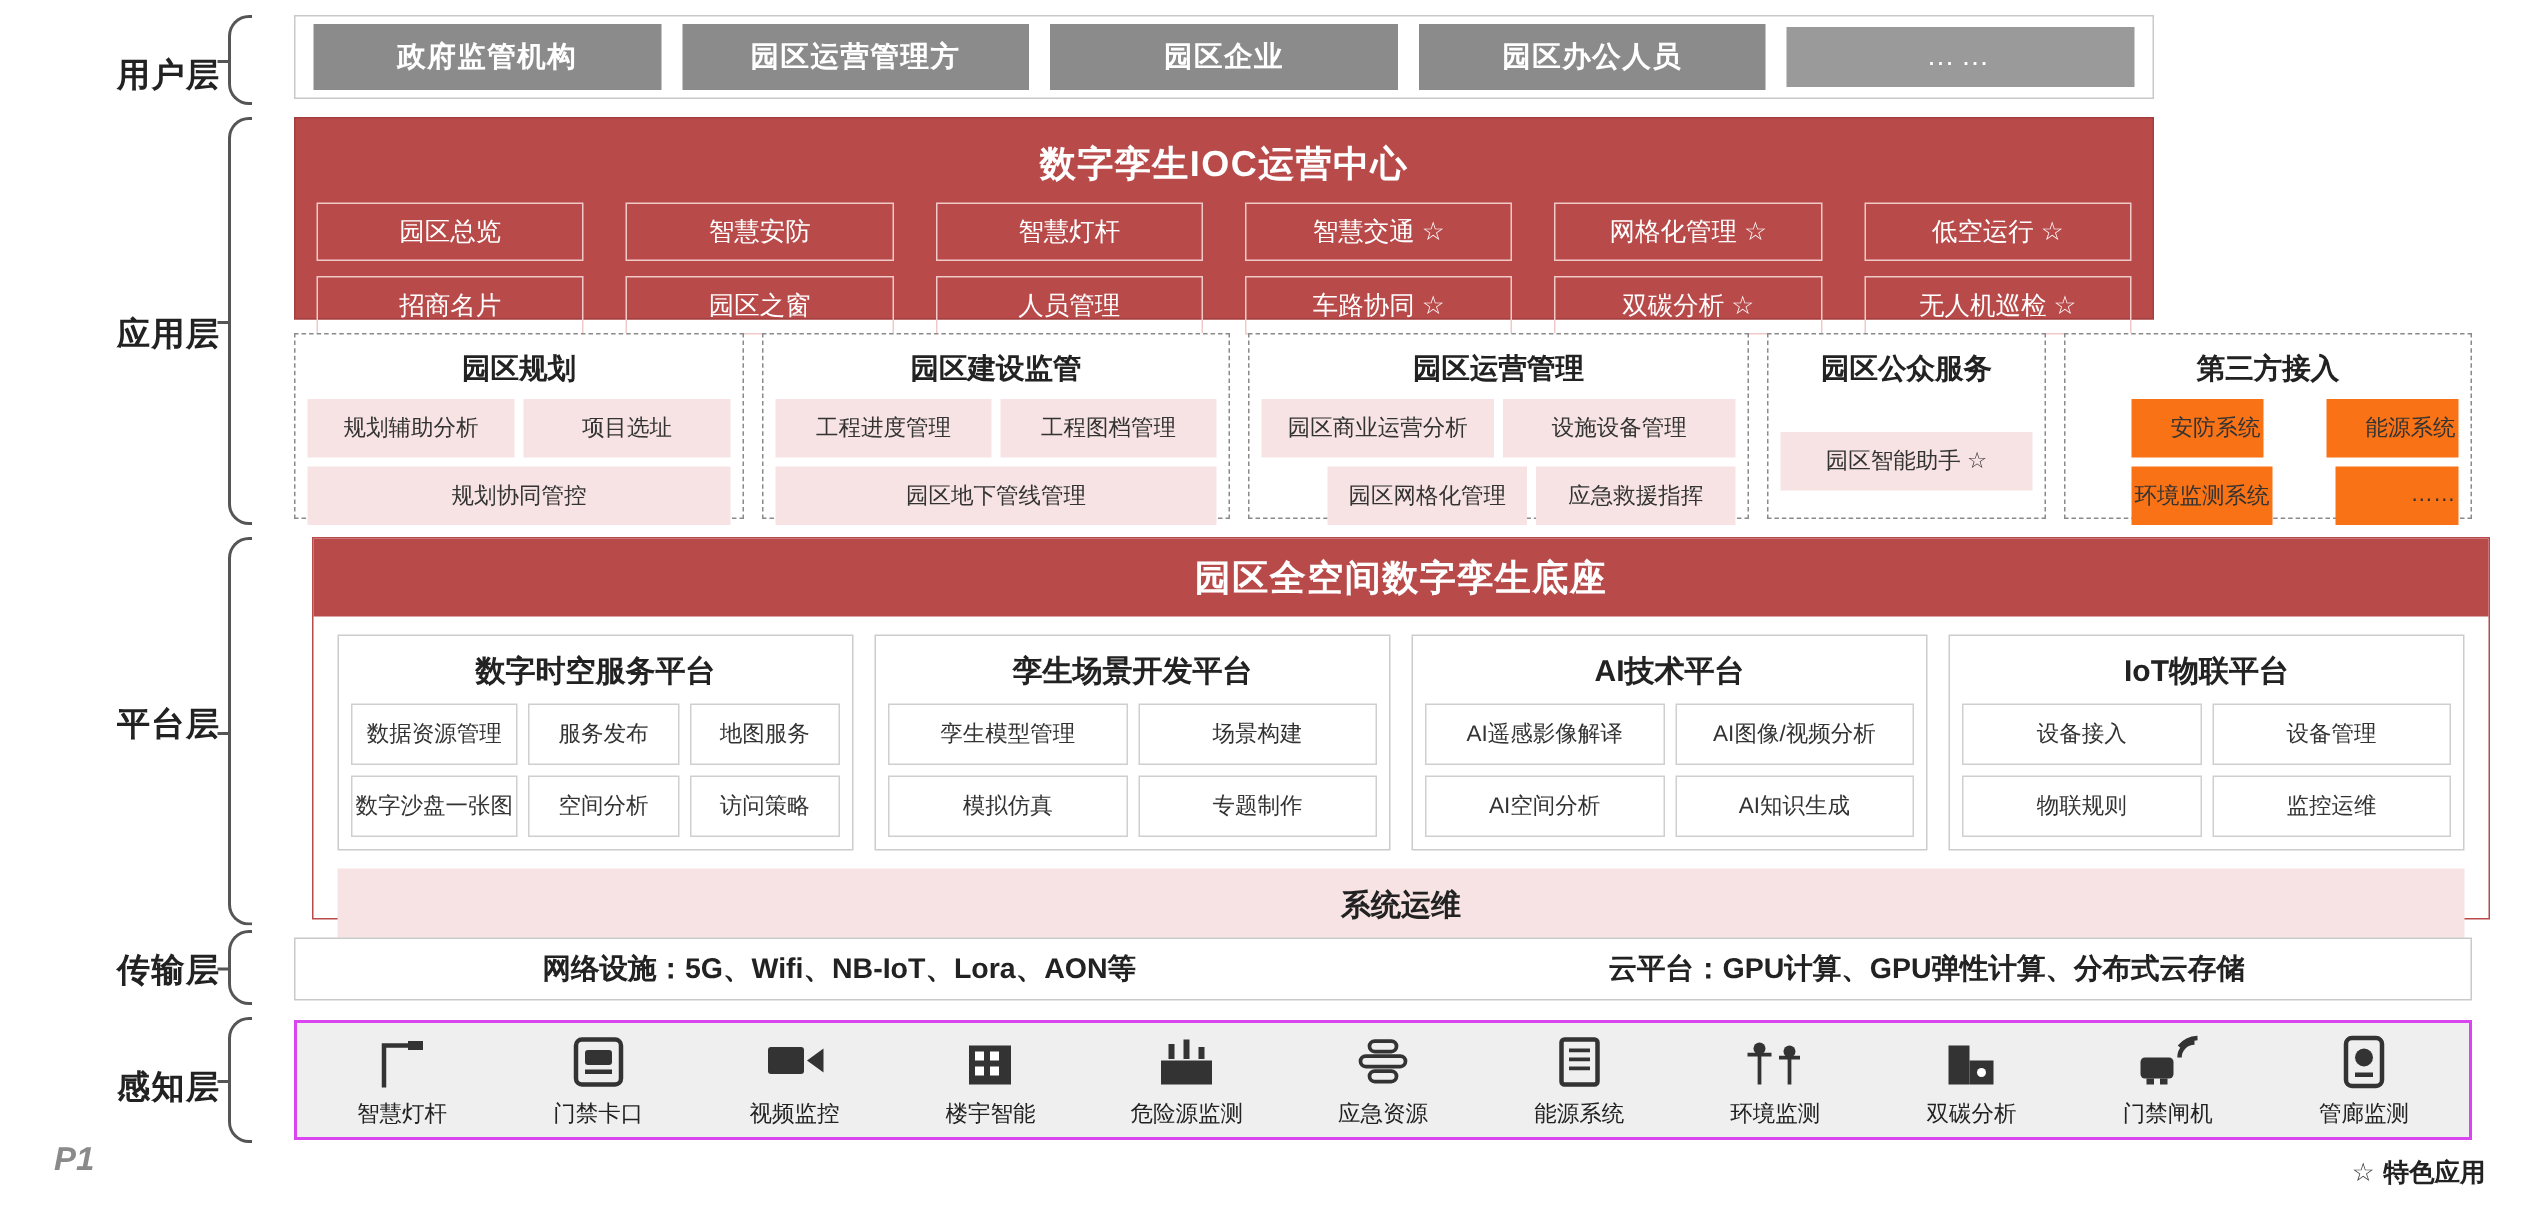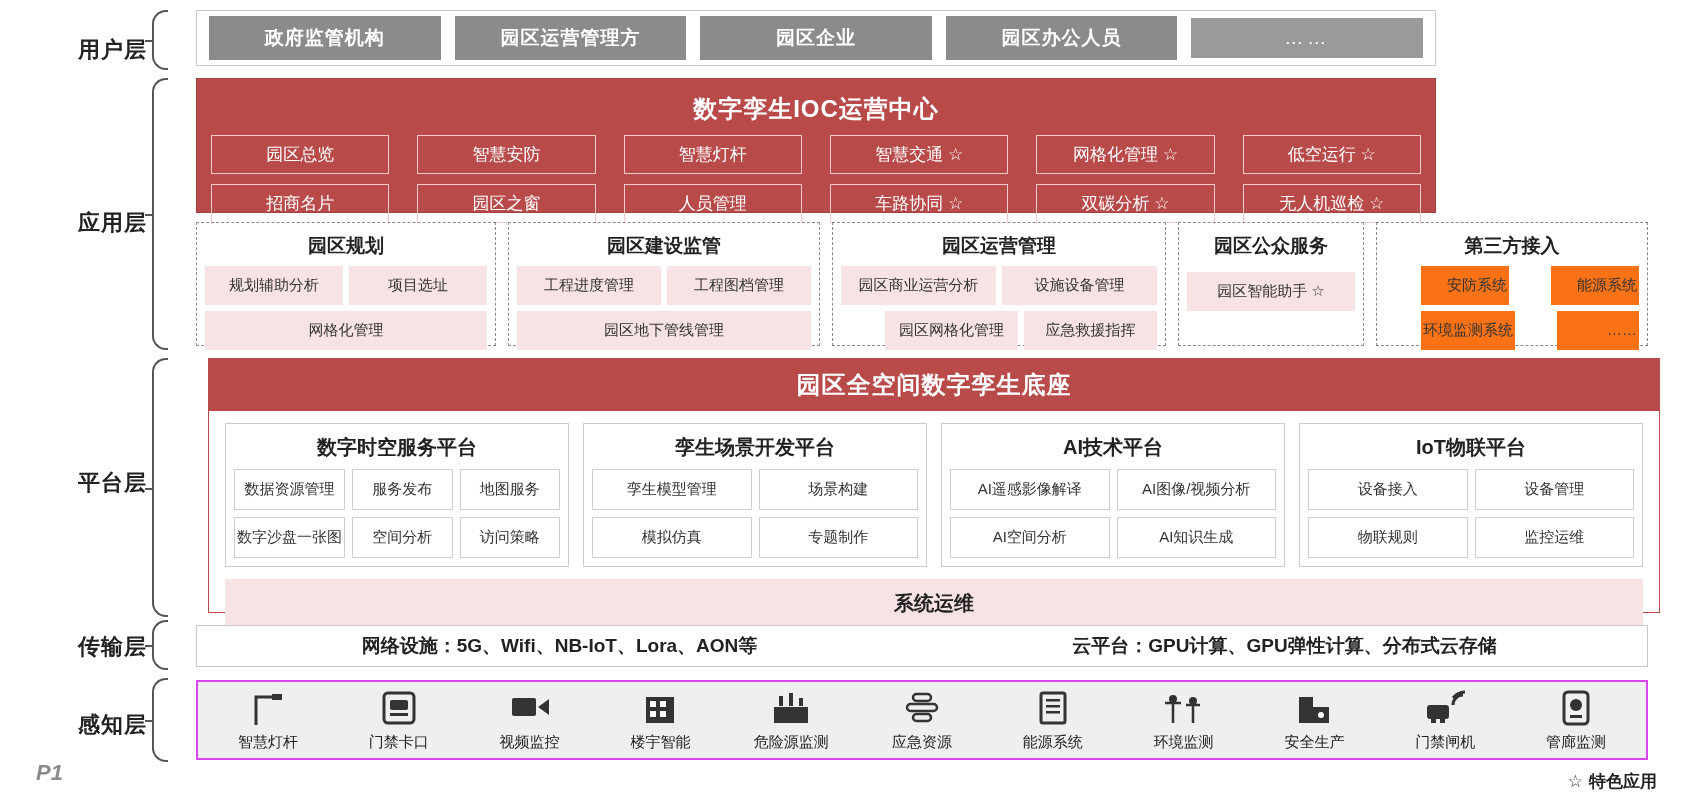--- a/index.html
+++ b/index.html
@@ -192,21 +192,21 @@
     </div>
   </div>
 
   <div class="panel dashed-group" style="left:196px;top:222px;width:300px;height:124px;">
     <div class="group-title">园区规划</div>
     <div class="cellgrid" style="grid-template-columns:1fr 1fr;">
       <div class="pinkcell">规划辅助分析</div>
       <div class="pinkcell">项目选址</div>
     </div>
     <div class="cellgrid" style="grid-template-columns:1fr;margin-top:6px;">
-      <div class="pinkcell">网格化管理</div>
+      <div class="pinkcell">规划协同管控</div>
     </div>
   </div>
 
   <div class="panel dashed-group" style="left:508px;top:222px;width:312px;height:124px;">
     <div class="group-title">园区建设监管</div>
     <div class="cellgrid" style="grid-template-columns:1fr 1fr;">
       <div class="pinkcell">工程进度管理</div>
       <div class="pinkcell">工程图档管理</div>
     </div>
     <div class="cellgrid" style="grid-template-columns:1fr;margin-top:6px;">
@@ -221,21 +221,21 @@
       <div class="pinkcell">设施设备管理</div>
     </div>
     <div class="cellgrid" style="grid-template-columns:1fr 1fr;margin-top:6px;padding-left:44px;">
       <div class="pinkcell">园区网格化管理</div>
       <div class="pinkcell">应急救援指挥</div>
     </div>
   </div>
 
   <div class="panel dashed-group" style="left:1178px;top:222px;width:186px;height:124px;">
     <div class="group-title">园区公众服务</div>
-    <div class="cellgrid" style="grid-template-columns:1fr;margin-top:6px;">
+    <div class="cellgrid" style="grid-template-columns:1fr;margin-top:22px;">
       <div class="pinkcell">园区智能助手 ☆</div>
     </div>
   </div>
 
   <div class="panel dashed-group" style="left:1376px;top:222px;width:272px;height:124px;">
     <div class="group-title">第三方接入</div>
     <div class="cellgrid" style="grid-template-columns:1fr 1fr;">
       <div class="graycell">安防系统</div>
       <div class="graycell">能源系统</div>
     </div>
@@ -396,21 +396,21 @@
     </div>
 
     <div class="sensor">
       <div class="ico">
         <svg width="46" height="44" viewBox="0 0 46 44">
           <rect x="8" y="12" width="14" height="26" fill="#333"></rect>
           <rect x="22" y="22" width="16" height="16" fill="#333"></rect>
           <circle cx="30" cy="30" r="3" fill="#fff"></circle>
         </svg>
       </div>
-      <div class="cap">安全生产</div>
+      <div class="cap">双碳分析</div>
     </div>
 
     <div class="sensor">
       <div class="ico">
         <svg width="48" height="44" viewBox="0 0 48 44">
           <rect x="6" y="20" width="22" height="14" rx="3" fill="#333"></rect>
           <rect x="10" y="34" width="5" height="4" fill="#333"></rect>
           <rect x="19" y="34" width="5" height="4" fill="#333"></rect>
           <path d="M32 20 a10 10 0 0 1 10 -10" stroke="#333" stroke-width="3" fill="none"></path>
           <path d="M32 13 a16 16 0 0 1 12 -6" stroke="#333" stroke-width="3" fill="none"></path>

